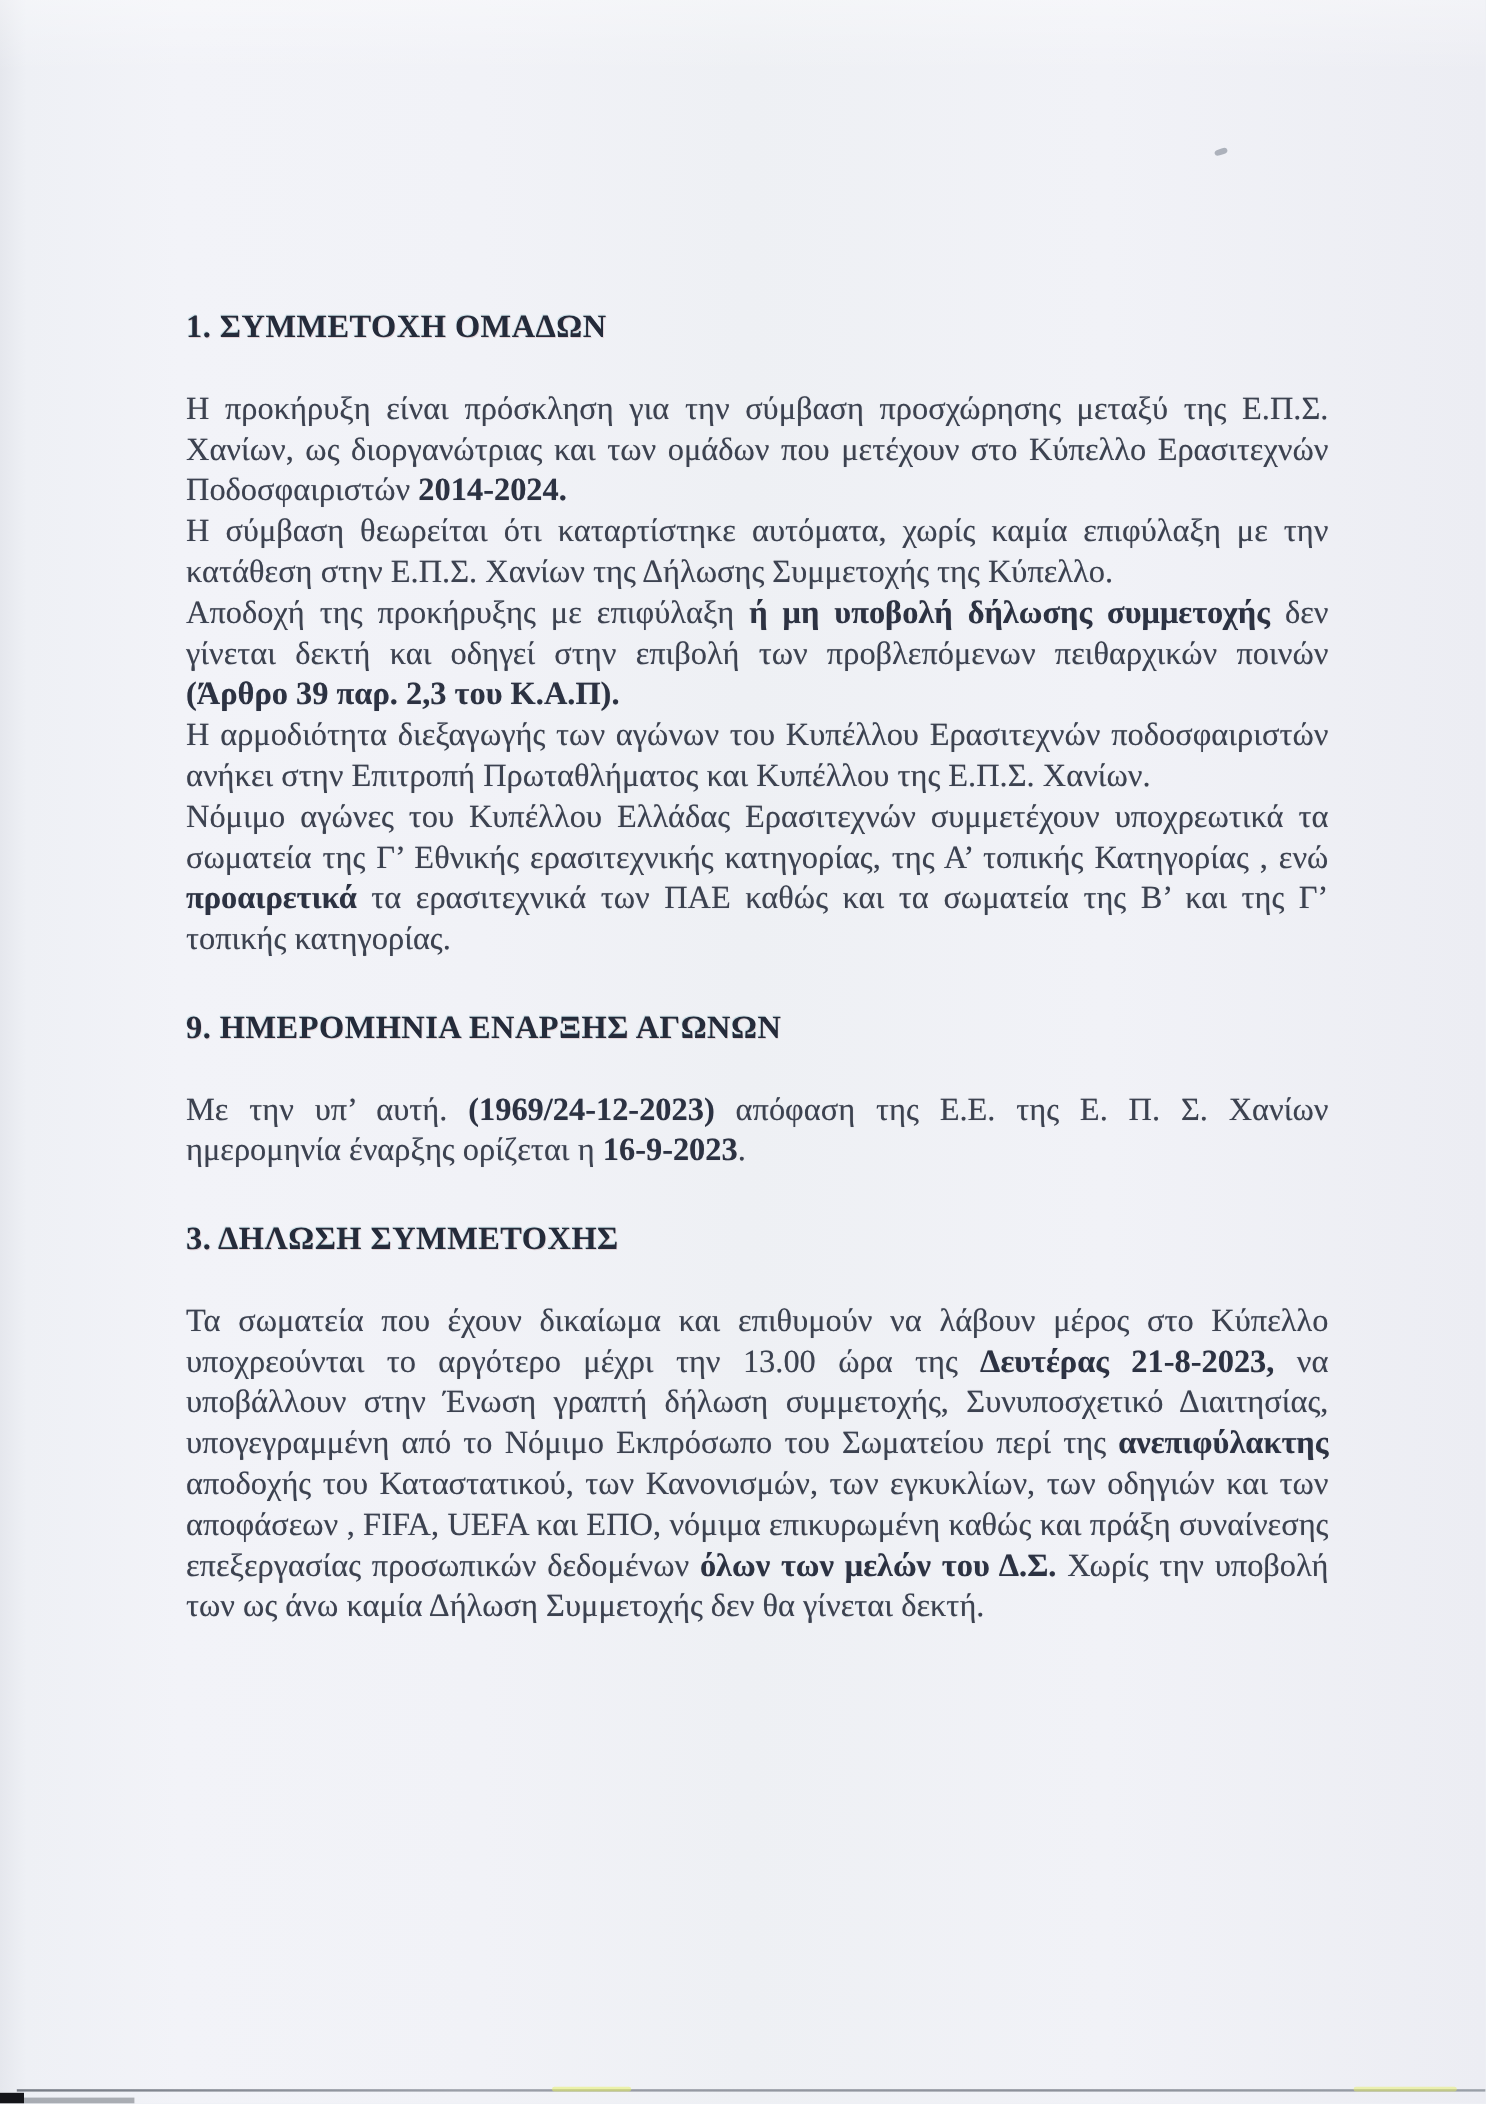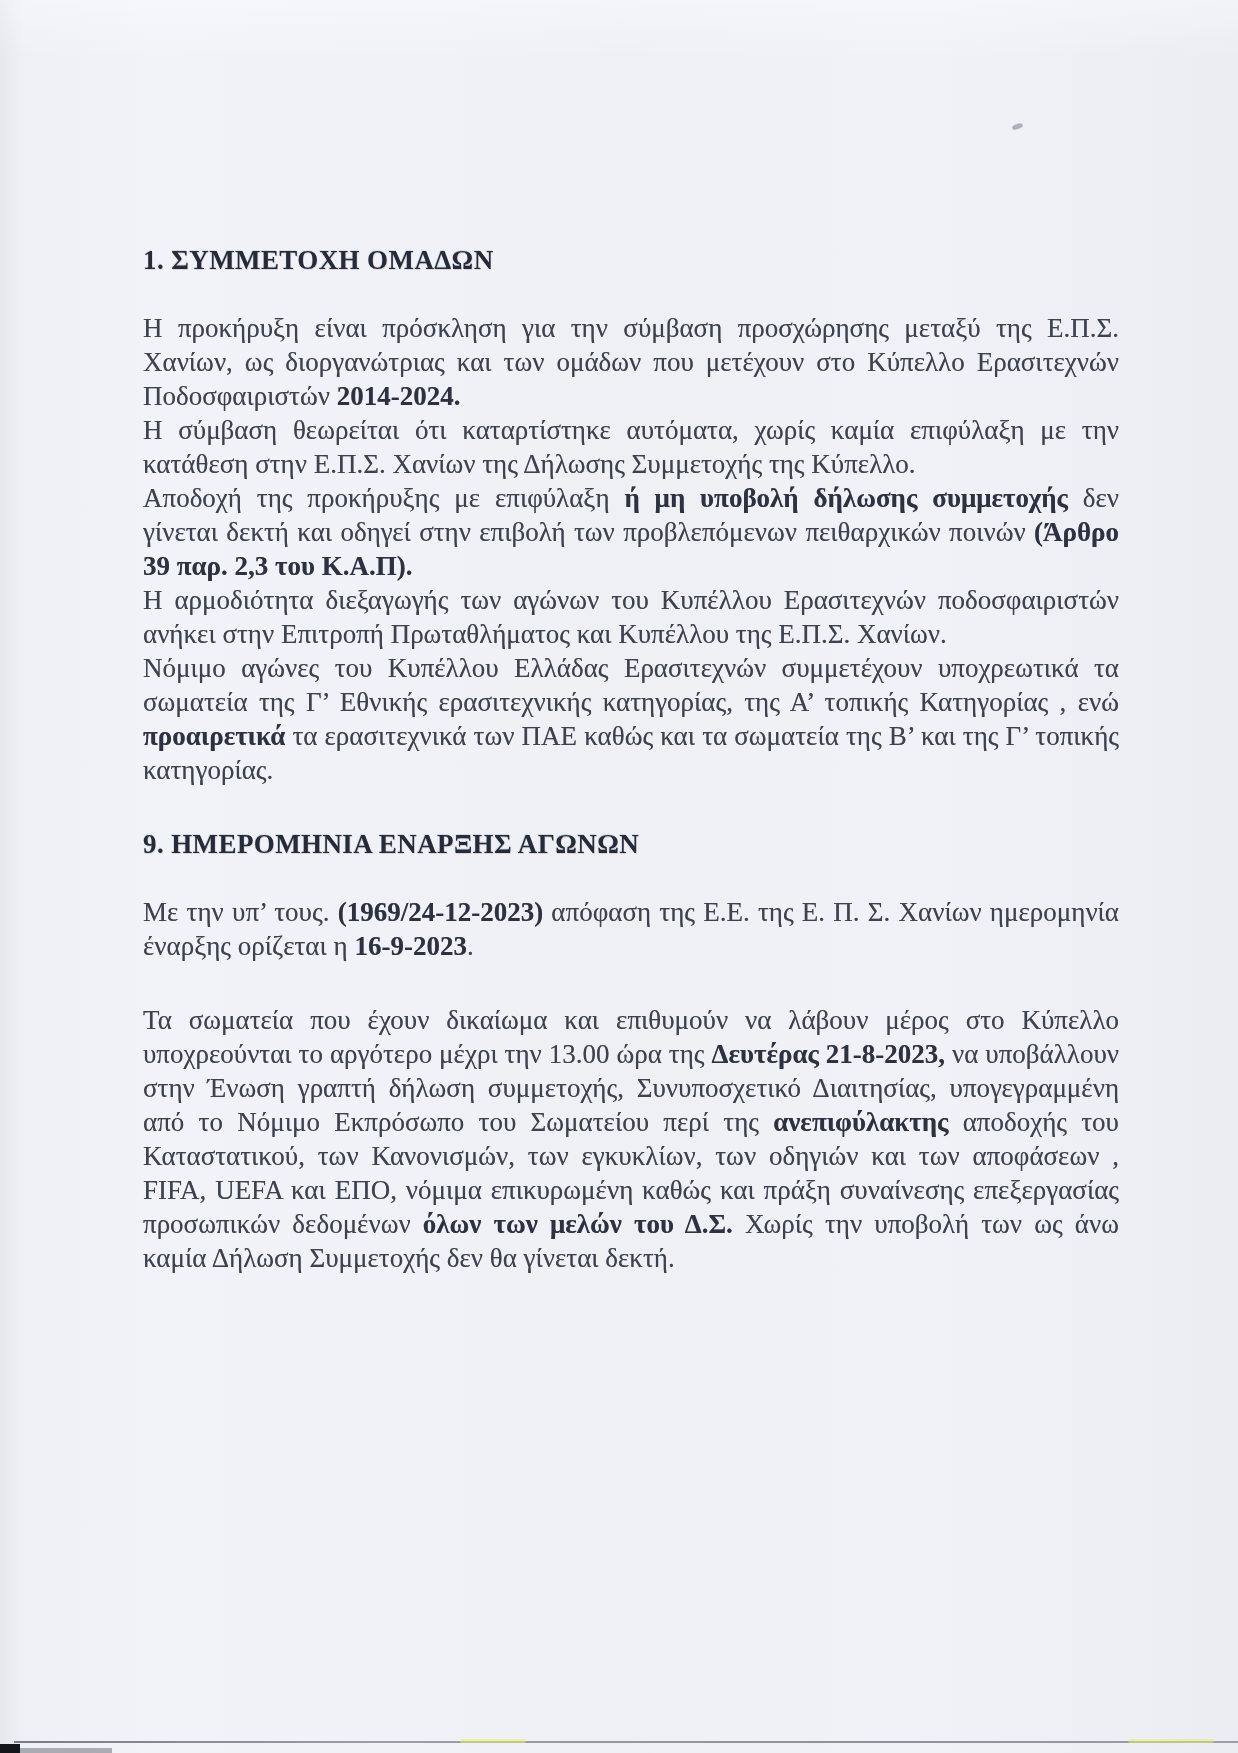--- a/index.html
+++ b/index.html
@@ -25,21 +25,21 @@
   }
   .content {
     position: absolute;
     left: 143px;
     top: 243px;
     width: 976px;
     color: #3c4250;
     font-size: 27px;
     line-height: 34px;
   }
-  .doc-section { margin: 0; }
+  .doc-section { margin: 12px; }
   .doc-section:not(:first-child) { margin-top: 40px; }
   .section-heading {
     margin: 0 0 34px 0;
     font-size: 27px;
     line-height: 34px;
     font-weight: 700;
     letter-spacing: 0.4px;
     color: #252b3a;
     
     text-shadow: 0.6px 0.8px 0 rgba(150,40,40,0.16), -0.6px -0.6px 0 rgba(0,130,150,0.16);
@@ -82,23 +82,24 @@
         <section class="doc-section">
           <h2 class="section-heading">1. ΣΥΜΜΕΤΟΧΗ ΟΜΑΔΩΝ</h2>
           <p class="doc-paragraph"><span>Η προκήρυξη είναι πρόσκληση για την σύμβαση προσχώρησης μεταξύ της Ε.Π.Σ. Χανίων, ως διοργανώτριας και των ομάδων που μετέχουν στο Κύπελλο Ερασιτεχνών Ποδοσφαιριστών </span><strong>2014-2024.</strong></p>
           <p class="doc-paragraph"><span>Η σύμβαση θεωρείται ότι καταρτίστηκε αυτόματα, χωρίς καμία επιφύλαξη με την κατάθεση στην Ε.Π.Σ. Χανίων της Δήλωσης Συμμετοχής της Κύπελλο.</span></p>
           <p class="doc-paragraph"><span>Αποδοχή της προκήρυξης με επιφύλαξη </span><strong>ή μη υποβολή δήλωσης συμμετοχής</strong><span> δεν γίνεται δεκτή και οδηγεί στην επιβολή των προβλεπόμενων πειθαρχικών ποινών </span><strong>(Άρθρο 39 παρ. 2,3 του Κ.Α.Π).</strong></p>
           <p class="doc-paragraph"><span>Η αρμοδιότητα διεξαγωγής των αγώνων του Κυπέλλου Ερασιτεχνών ποδοσφαιριστών ανήκει στην Επιτροπή Πρωταθλήματος και Κυπέλλου της Ε.Π.Σ. Χανίων.</span></p>
           <p class="doc-paragraph"><span>Νόμιμο αγώνες του Κυπέλλου Ελλάδας Ερασιτεχνών συμμετέχουν υποχρεωτικά τα σωματεία της Γ’ Εθνικής ερασιτεχνικής κατηγορίας, της Α’ τοπικής Κατηγορίας , ενώ </span><strong>προαιρετικά</strong><span> τα ερασιτεχνικά των ΠΑΕ καθώς και τα σωματεία της Β’ και της Γ’ τοπικής κατηγορίας.</span></p>
         </section>
         <section class="doc-section">
           <h2 class="section-heading">9. ΗΜΕΡΟΜΗΝΙΑ ΕΝΑΡΞΗΣ ΑΓΩΝΩΝ</h2>
-          <p class="doc-paragraph"><span>Με την υπ’ τους. </span><strong>(1969/24-12-2023)</strong><span> απόφαση της Ε.Ε. της Ε. Π. Σ. Χανίων ημερομηνία έναρξης ορίζεται η </span><strong>16-9-2023</strong><span>.</span></p>
+          <p class="doc-paragraph"><span>Με την υπ’ αυτή. </span><strong>(1969/24-12-2023)</strong><span> απόφαση της Ε.Ε. της Ε. Π. Σ. Χανίων ημερομηνία έναρξης ορίζεται η </span><strong>16-9-2023</strong><span>.</span></p>
         </section>
         <section class="doc-section">
+          <h2 class="section-heading">3. ΔΗΛΩΣΗ ΣΥΜΜΕΤΟΧΗΣ</h2>
           <p class="doc-paragraph"><span>Τα σωματεία που έχουν δικαίωμα και επιθυμούν να λάβουν μέρος στο Κύπελλο υποχρεούνται το αργότερο μέχρι την 13.00 ώρα της </span><strong>Δευτέρας 21-8-2023,</strong><span> να υποβάλλουν στην Ένωση γραπτή δήλωση συμμετοχής, Συνυποσχετικό Διαιτησίας, υπογεγραμμένη από το Νόμιμο Εκπρόσωπο του Σωματείου περί της </span><strong>ανεπιφύλακτης</strong><span> αποδοχής του Καταστατικού, των Κανονισμών, των εγκυκλίων, των οδηγιών και των αποφάσεων , FIFA, UEFA και ΕΠΟ, νόμιμα επικυρωμένη καθώς και πράξη συναίνεσης επεξεργασίας προσωπικών δεδομένων </span><strong>όλων των μελών του Δ.Σ.</strong><span> Χωρίς την υποβολή των ως άνω καμία Δήλωση Συμμετοχής δεν θα γίνεται δεκτή.</span></p>
         </section>
       </div>
   </main>
 
   <div class="artifact bottom-line"></div>
   <div class="artifact bottom-line-highlight-1"></div>
   <div class="artifact bottom-line-highlight-2"></div>
   <div class="artifact corner-block"></div>
   <div class="artifact corner-strip"></div>

